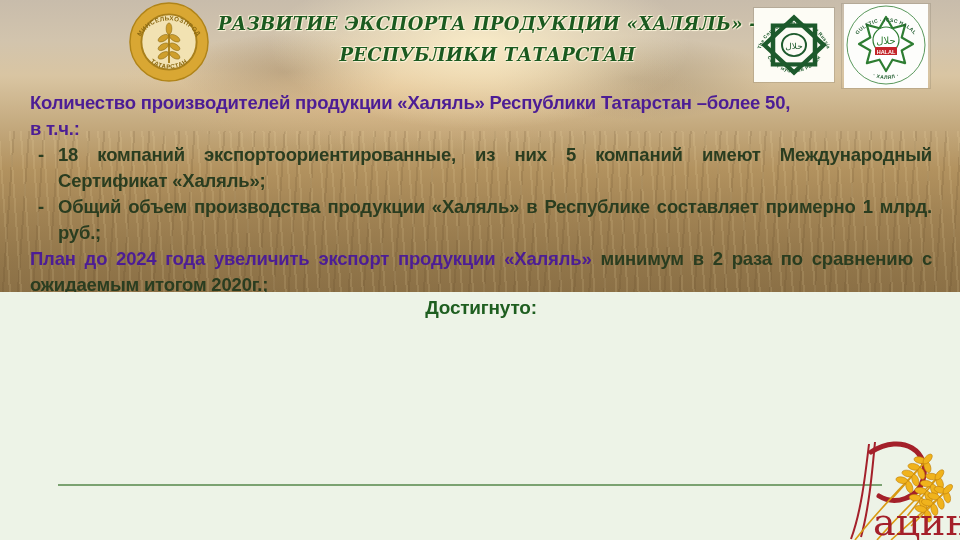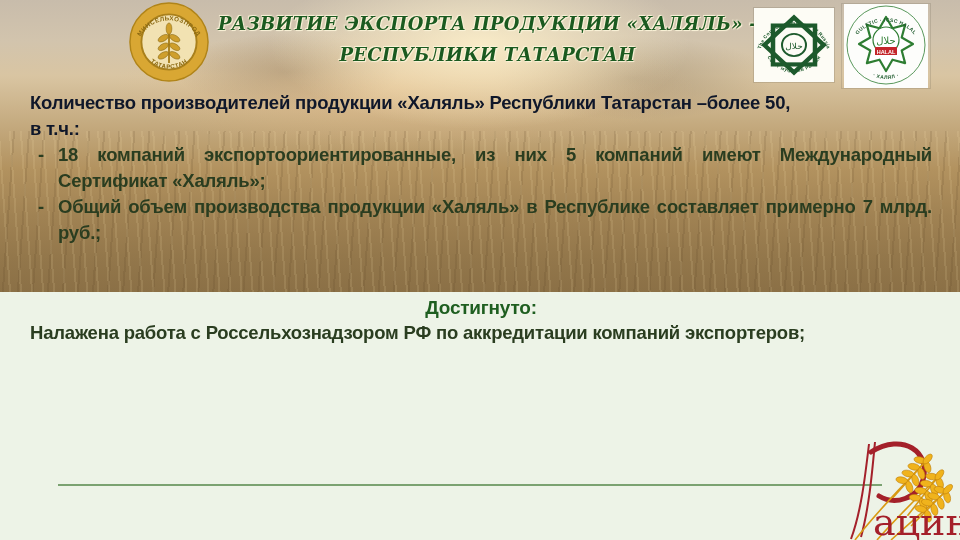--- a/index.html
+++ b/index.html
@@ -33,21 +33,21 @@
     position:absolute;left:215px;top:8px;width:545px;margin:0;
     text-align:center;font-family:"DejaVu Serif",serif;font-style:italic;font-weight:bold;
     font-size:18px;line-height:31px;color:#1b5a20;letter-spacing:.3px;
     text-shadow:0 0 3px rgba(255,250,228,.95),1px 1px 0 rgba(250,242,214,.85),-1px -1px 0 rgba(250,242,214,.85);
   }
   
   .intro{
     position:absolute;left:30px;right:28px;top:90px;
     font-size:18.5px;line-height:26px;font-weight:bold;letter-spacing:-.2px;color:#2a3d20;
   }
-  .em{color:#0f172a;}
+  .em{color:#4c1d95;}
   .intro p{margin:0;}
   .lead{text-align:left;}
   .bullet{display:flex;}
   .bullet .marker{width:28px;flex:0 0 28px;text-indent:8px;}
   .bullet .btext{flex:1;text-align:justify;}
   .plan{text-align:justify;}
   
   .band{
     position:absolute;left:0;right:0;top:292px;bottom:0;background:#edf3e7;
     padding:3px 28px 0 30px;box-sizing:border-box;
@@ -137,27 +137,29 @@
     <p class="lead">
       <span class="em">Количество производителей продукции «Халяль» Республики Татарстан –более 50,</span><br>
       <span class="em">в т.ч.:</span>
     </p>
     <div class="bullet">
       <span class="marker">-</span>
       <p class="btext">18 компаний экспортоориентированные, из них 5 компаний имеют Международный Сертификат «Халяль»;</p>
     </div>
     <div class="bullet">
       <span class="marker">-</span>
-      <p class="btext">Общий объем производства продукции «Халяль» в Республике составляет примерно 7 млрд. руб.;</p>
+      <p class="btext">Общий объем производства продукции «Халяль» в Республике составляет примерно 1 млрд. руб.;</p>
     </div>
+    <p class="plan">
+      <span class="em">План до 2024 года увеличить экспорт продукции «Халяль»</span><span> минимум в 2 раза по сравнению с ожидаемым итогом 2020г.;</span>
+    </p>
   </section>
 
   <section class="band">
     <h2>Достигнуто:</h2>
-    <p>Налажена работа с Россельхознадзором РФ по аккредитации компаний экспортеров;</p>
     <div class="divider"></div>
   </section>
 
   <div class="brand">
     <svg viewBox="0 0 135 102">
       <defs>
         <g id="ear">
           <line x1="0" y1="48" x2="0" y2="-6" class="stem"></line>
           <ellipse class="grain" cx="-5" cy="2" rx="6" ry="3.2" transform="rotate(-30 -5 2)"></ellipse>
           <ellipse class="grain" cx="5" cy="2" rx="6" ry="3.2" transform="rotate(30 5 2)"></ellipse>

